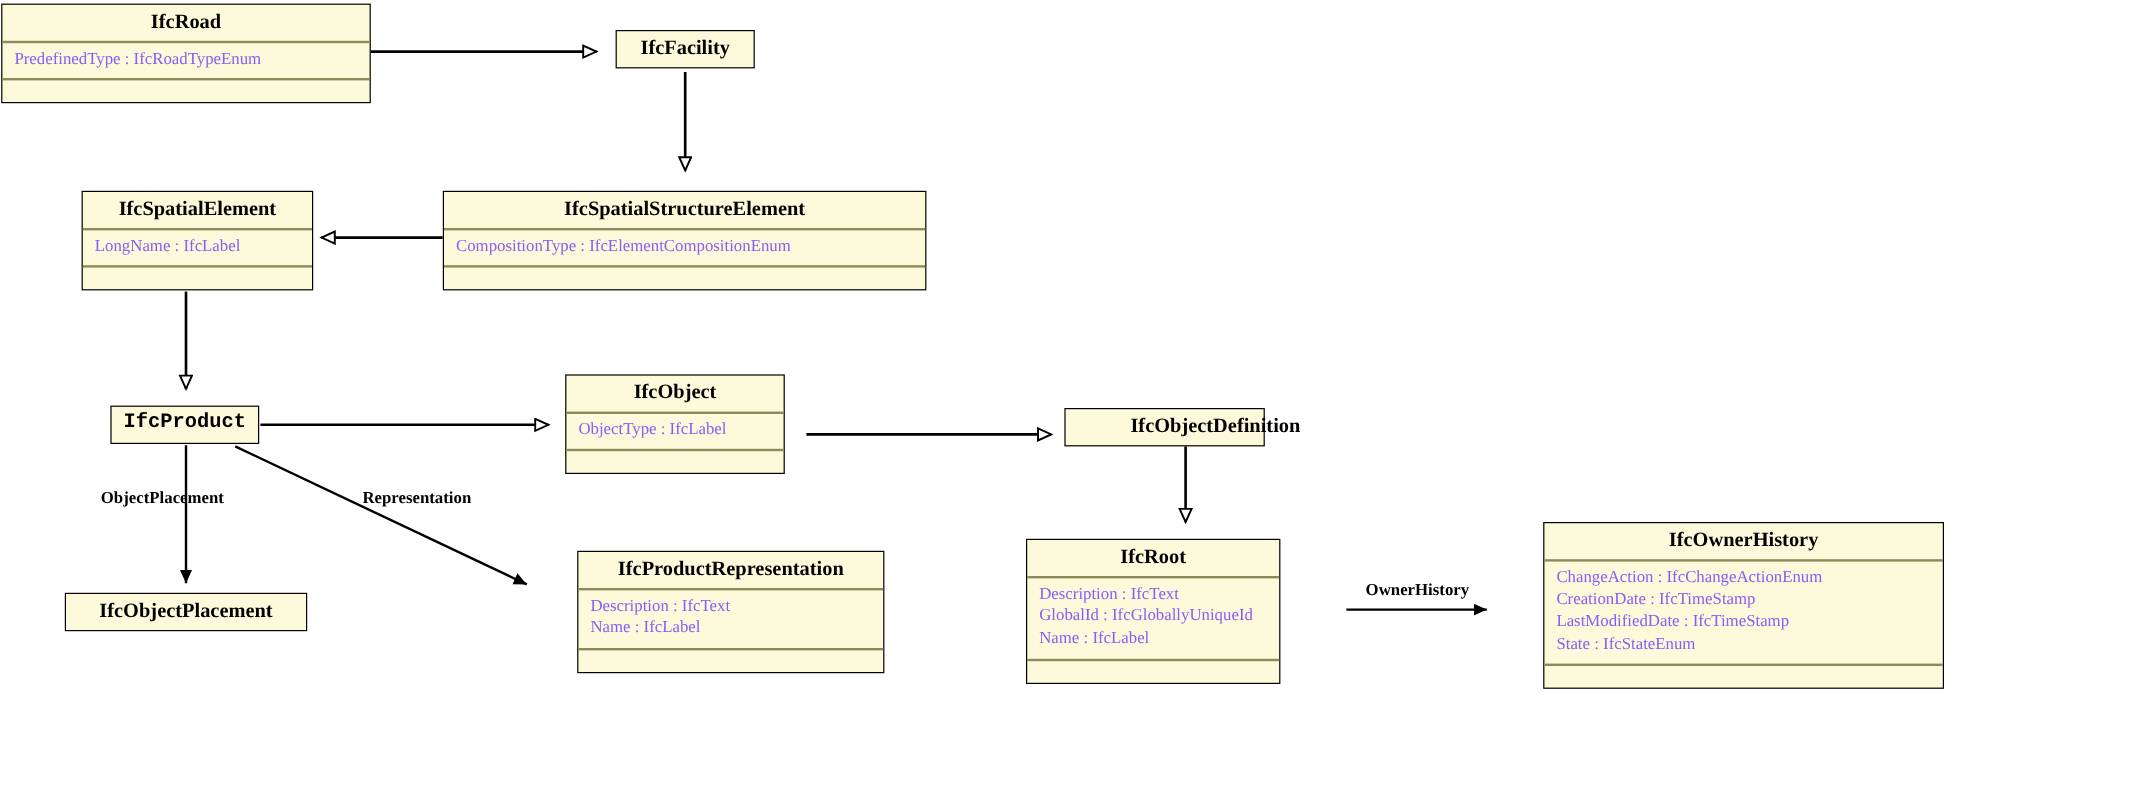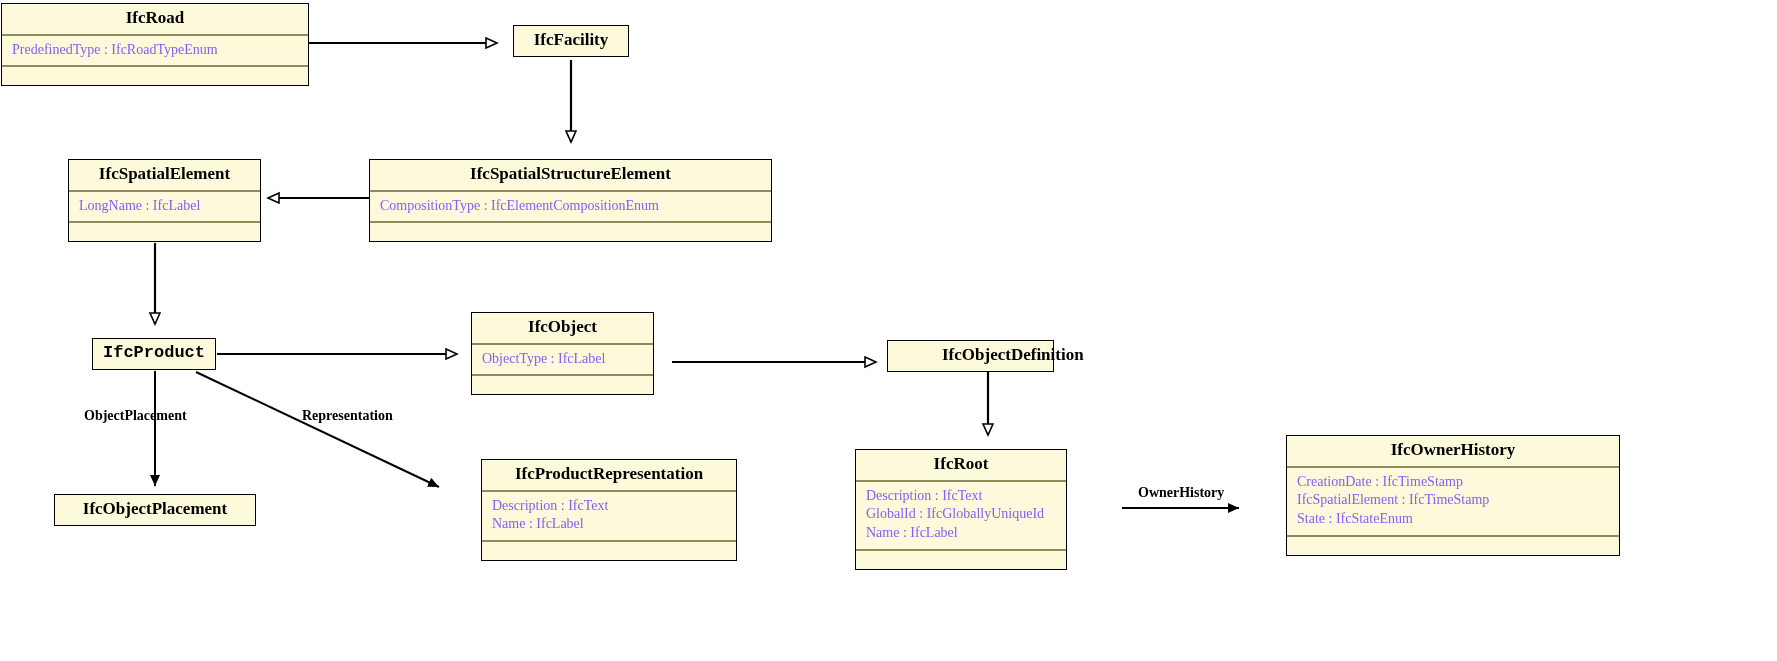--- a/index.html
+++ b/index.html
@@ -200,22 +200,23 @@
       <span class="attr">Name : IfcLabel</span>
     </div>
     <div class="uml-sep"></div>
     <div class="uml-ops"></div>
   </div>
 
   <div class="uml-class" style="left:1242px; top:435px; width:334px;margin-left:44px;">
     <div class="uml-title">IfcOwnerHistory</div>
     <div class="uml-sep"></div>
     <div class="uml-attrs">
+      <span class="attr">ChangeAction : IfcChangeActionEnum</span>
       <span class="attr">CreationDate : IfcTimeStamp</span>
-      <span class="attr">IfcSpatialElement : IfcTimeStamp</span>
+      <span class="attr">LastModifiedDate : IfcTimeStamp</span>
       <span class="attr">State : IfcStateEnum</span>
     </div>
     <div class="uml-sep"></div>
     <div class="uml-ops"></div>
   </div>
 
   <div class="edge-label" style="left:84px; top:408px;">ObjectPlacement</div>
 
   <div class="edge-label" style="left:302px; top:408px;">Representation</div>
 

